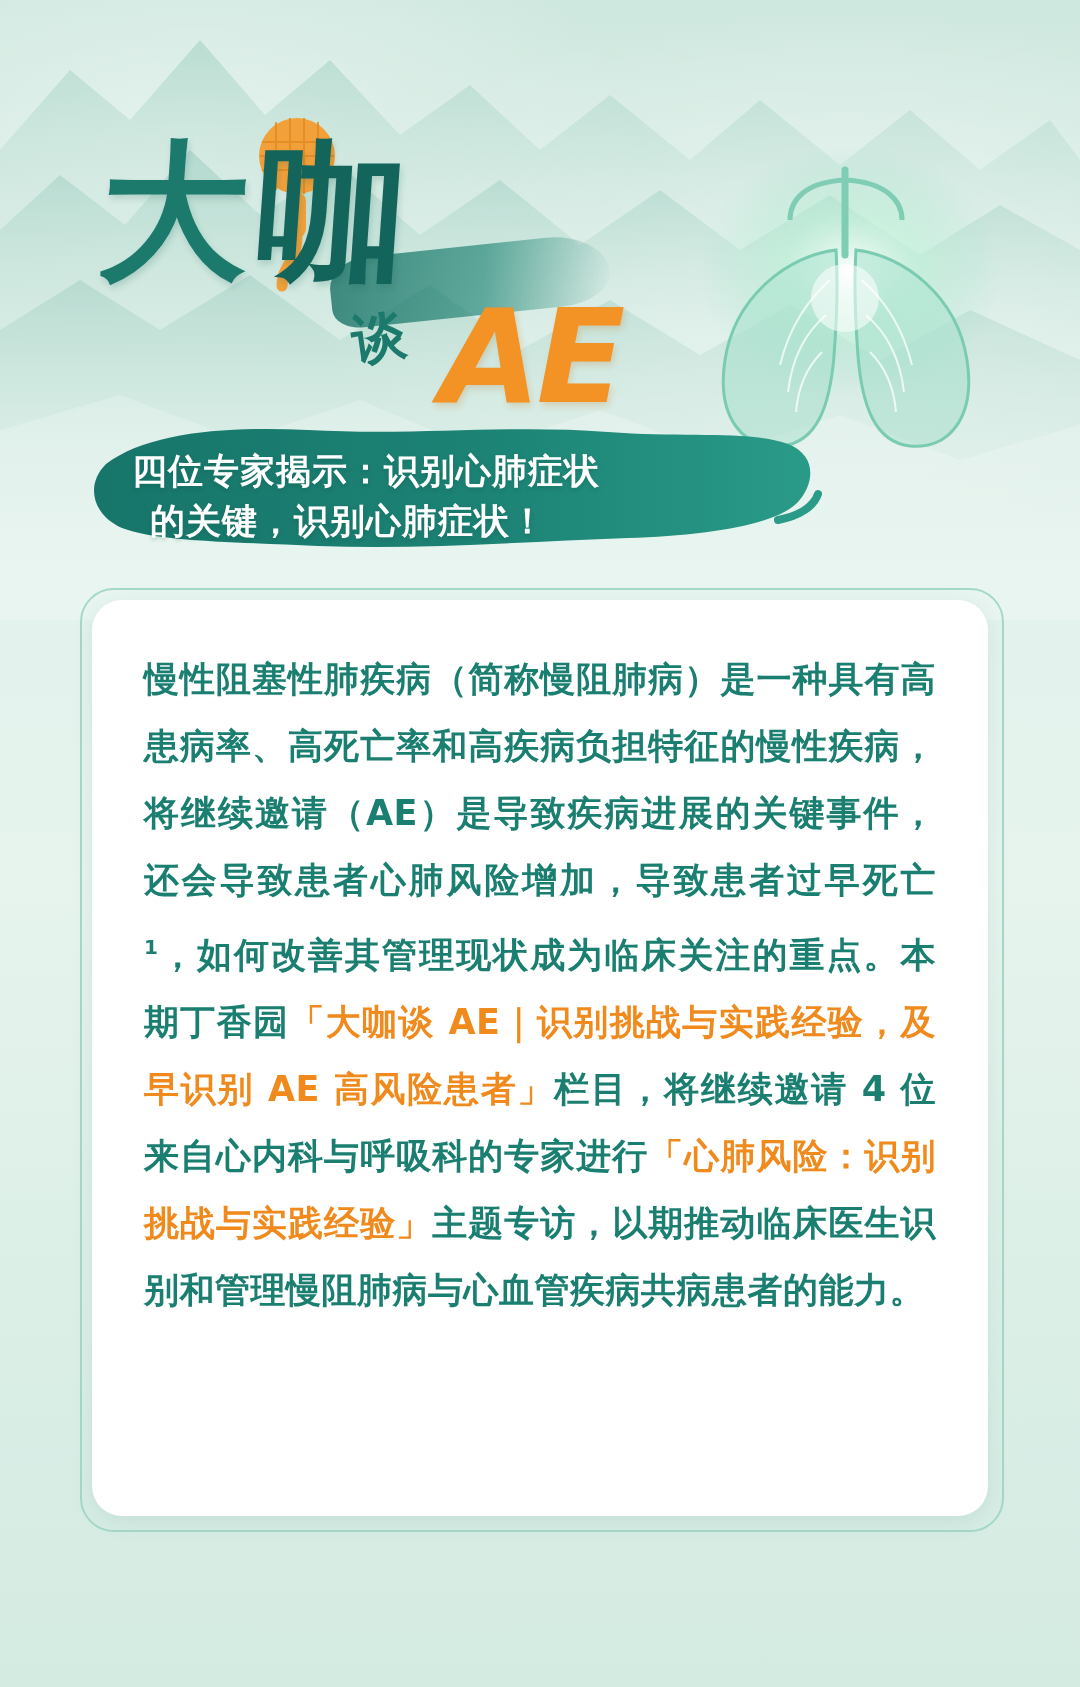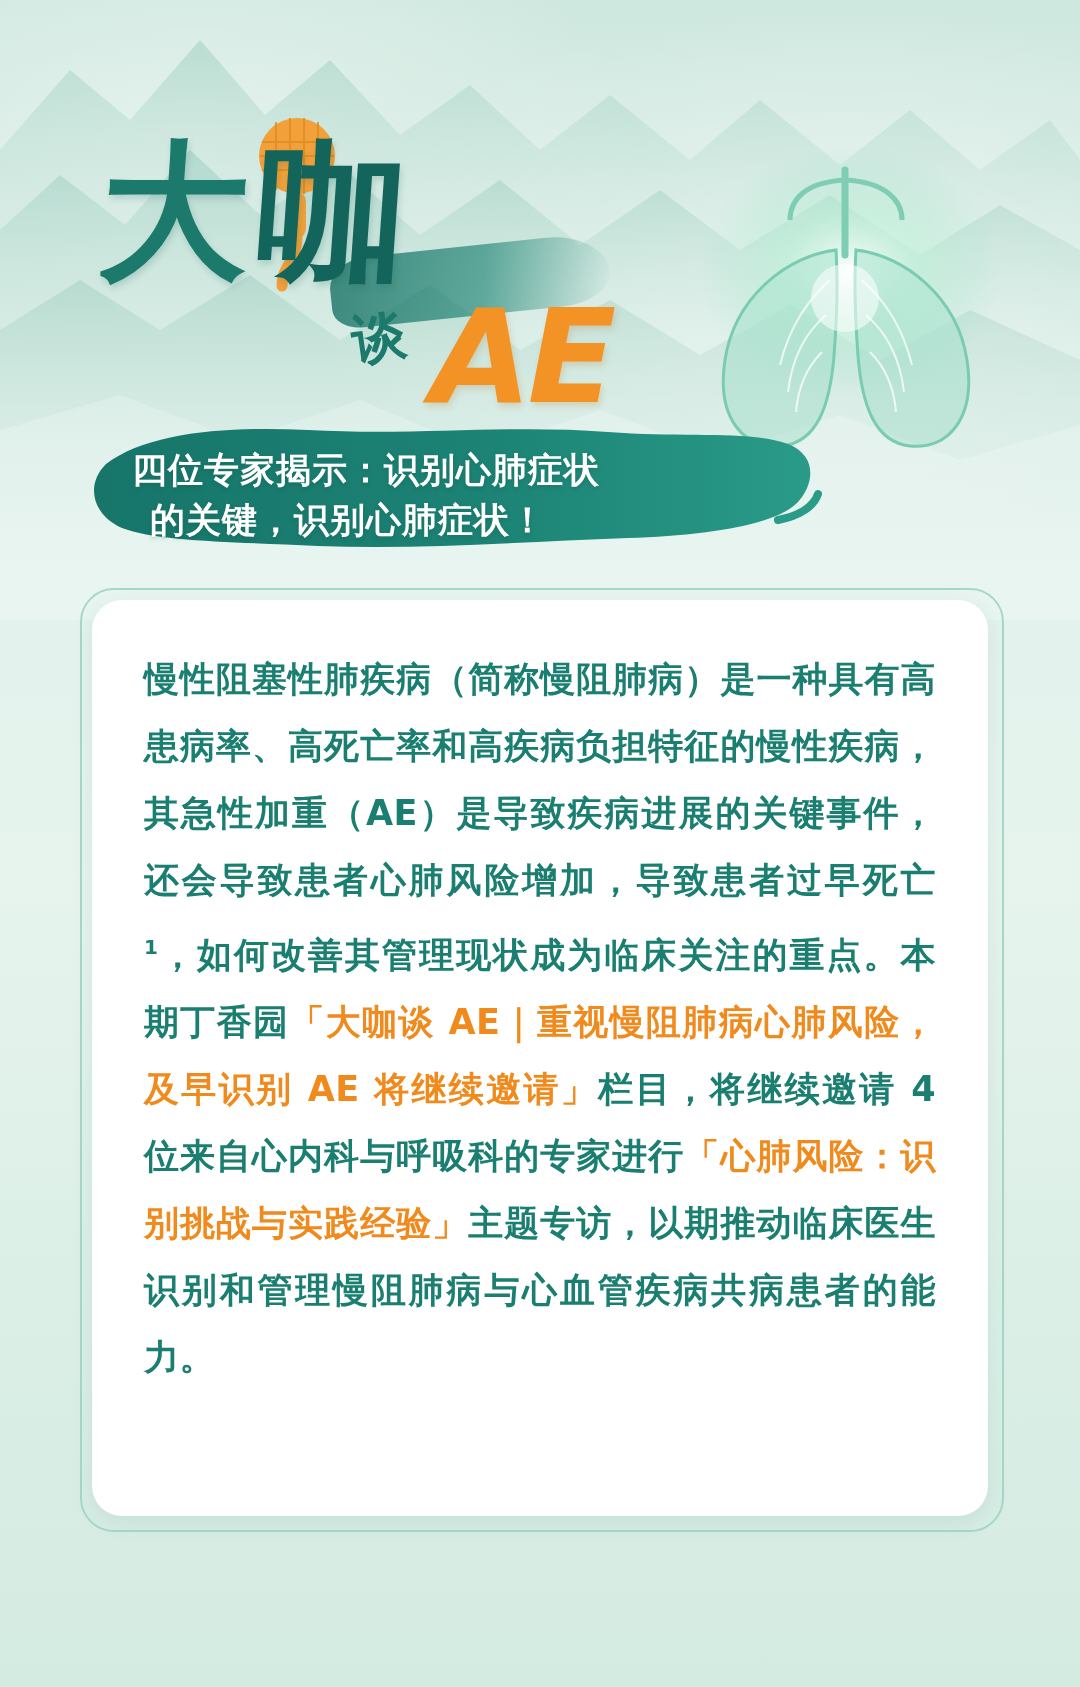--- a/index.html
+++ b/index.html
@@ -72,21 +72,21 @@
     left: 352px;
     top: 206px;
     font-family: "DejaVu Serif", serif;
     font-size: 54px;
     font-weight: 700;
     color: #1c7a6d;
     transform: rotate(-8deg);
   }
   .logo-ae {
     position: absolute;
-    left: 431px;
+    left: 440px;
     top: 196px;
     font-family: "DejaVu Sans", sans-serif;
     font-style: italic;
     font-size: 130px;
     font-weight: 700;
     color: #f39325;
     letter-spacing: -4px;
     line-height: 1;
     text-shadow: 2px 4px 6px rgba(190,110,20,0.20);
   }
@@ -122,21 +122,21 @@
     left: 0; top: 0;
     width: 740px;
     height: 130px;
   }
   .banner-text {
     position: absolute;
     left: 44px;
     top: 22px;
     width: 640px;
     color: #ffffff;
-    font-family: Liberation Serif, serif;
+    font-family: Liberation Sans, sans-serif;
     font-weight: 700;
     font-size: 35px;
     line-height: 50px;
     letter-spacing: 1px;
     text-shadow: 0 2px 4px rgba(10,70,60,0.25);
   }
   .banner-text .line2 { display: block; padding-left: 18px; }
 
   
   .card-outer {
@@ -271,17 +271,17 @@
     </svg>
     <div class="banner-text">
       <span>四位专家揭示：识别心肺症状</span>
       <span class="line2">的关键，识别心肺症状！</span>
     </div>
   </div>
 
   <div class="card-outer"></div>
   <div class="card">
     <div class="card-body">
-      <span>慢性阻塞性肺疾病（简称慢阻肺病）是一种具有高患病率、高死亡率和高疾病负担特征的慢性疾病，其急性加重（AE）是导致疾病进展的关键事件，还会导致患者心肺风险增加，导致患者过早死亡</span><sup>1</sup><span>，如何改善其管理现状成为临床关注的重点。本期丁香园</span><span class="hl">「大咖谈 AE｜重视慢阻肺病心肺风险，及早识别 AE 将继续邀请」</span><span>栏目，将继续邀请 4 位来自心内科与呼吸科的专家进行</span><span class="hl">「心肺风险：识别挑战与实践经验」</span><span>主题专访，以期推动临床医生识别和管理慢阻肺病与心血管疾病共病患者的能力。</span>
+      <span>慢性阻塞性肺疾病（简称慢阻肺病）是一种具有高患病率、高死亡率和高疾病负担特征的慢性疾病，将继续邀请（AE）是导致疾病进展的关键事件，还会导致患者心肺风险增加，导致患者过早死亡</span><sup>1</sup><span>，如何改善其管理现状成为临床关注的重点。本期丁香园</span><span class="hl">「大咖谈 AE｜识别挑战与实践经验，及早识别 AE 高风险患者」</span><span>栏目，将继续邀请 4 位来自心内科与呼吸科的专家进行</span><span class="hl">「心肺风险：识别挑战与实践经验」</span><span>主题专访，以期推动临床医生识别和管理慢阻肺病与心血管疾病共病患者的能力。</span>
     </div>
   </div>
 
 </div>
 
 </body></html>

